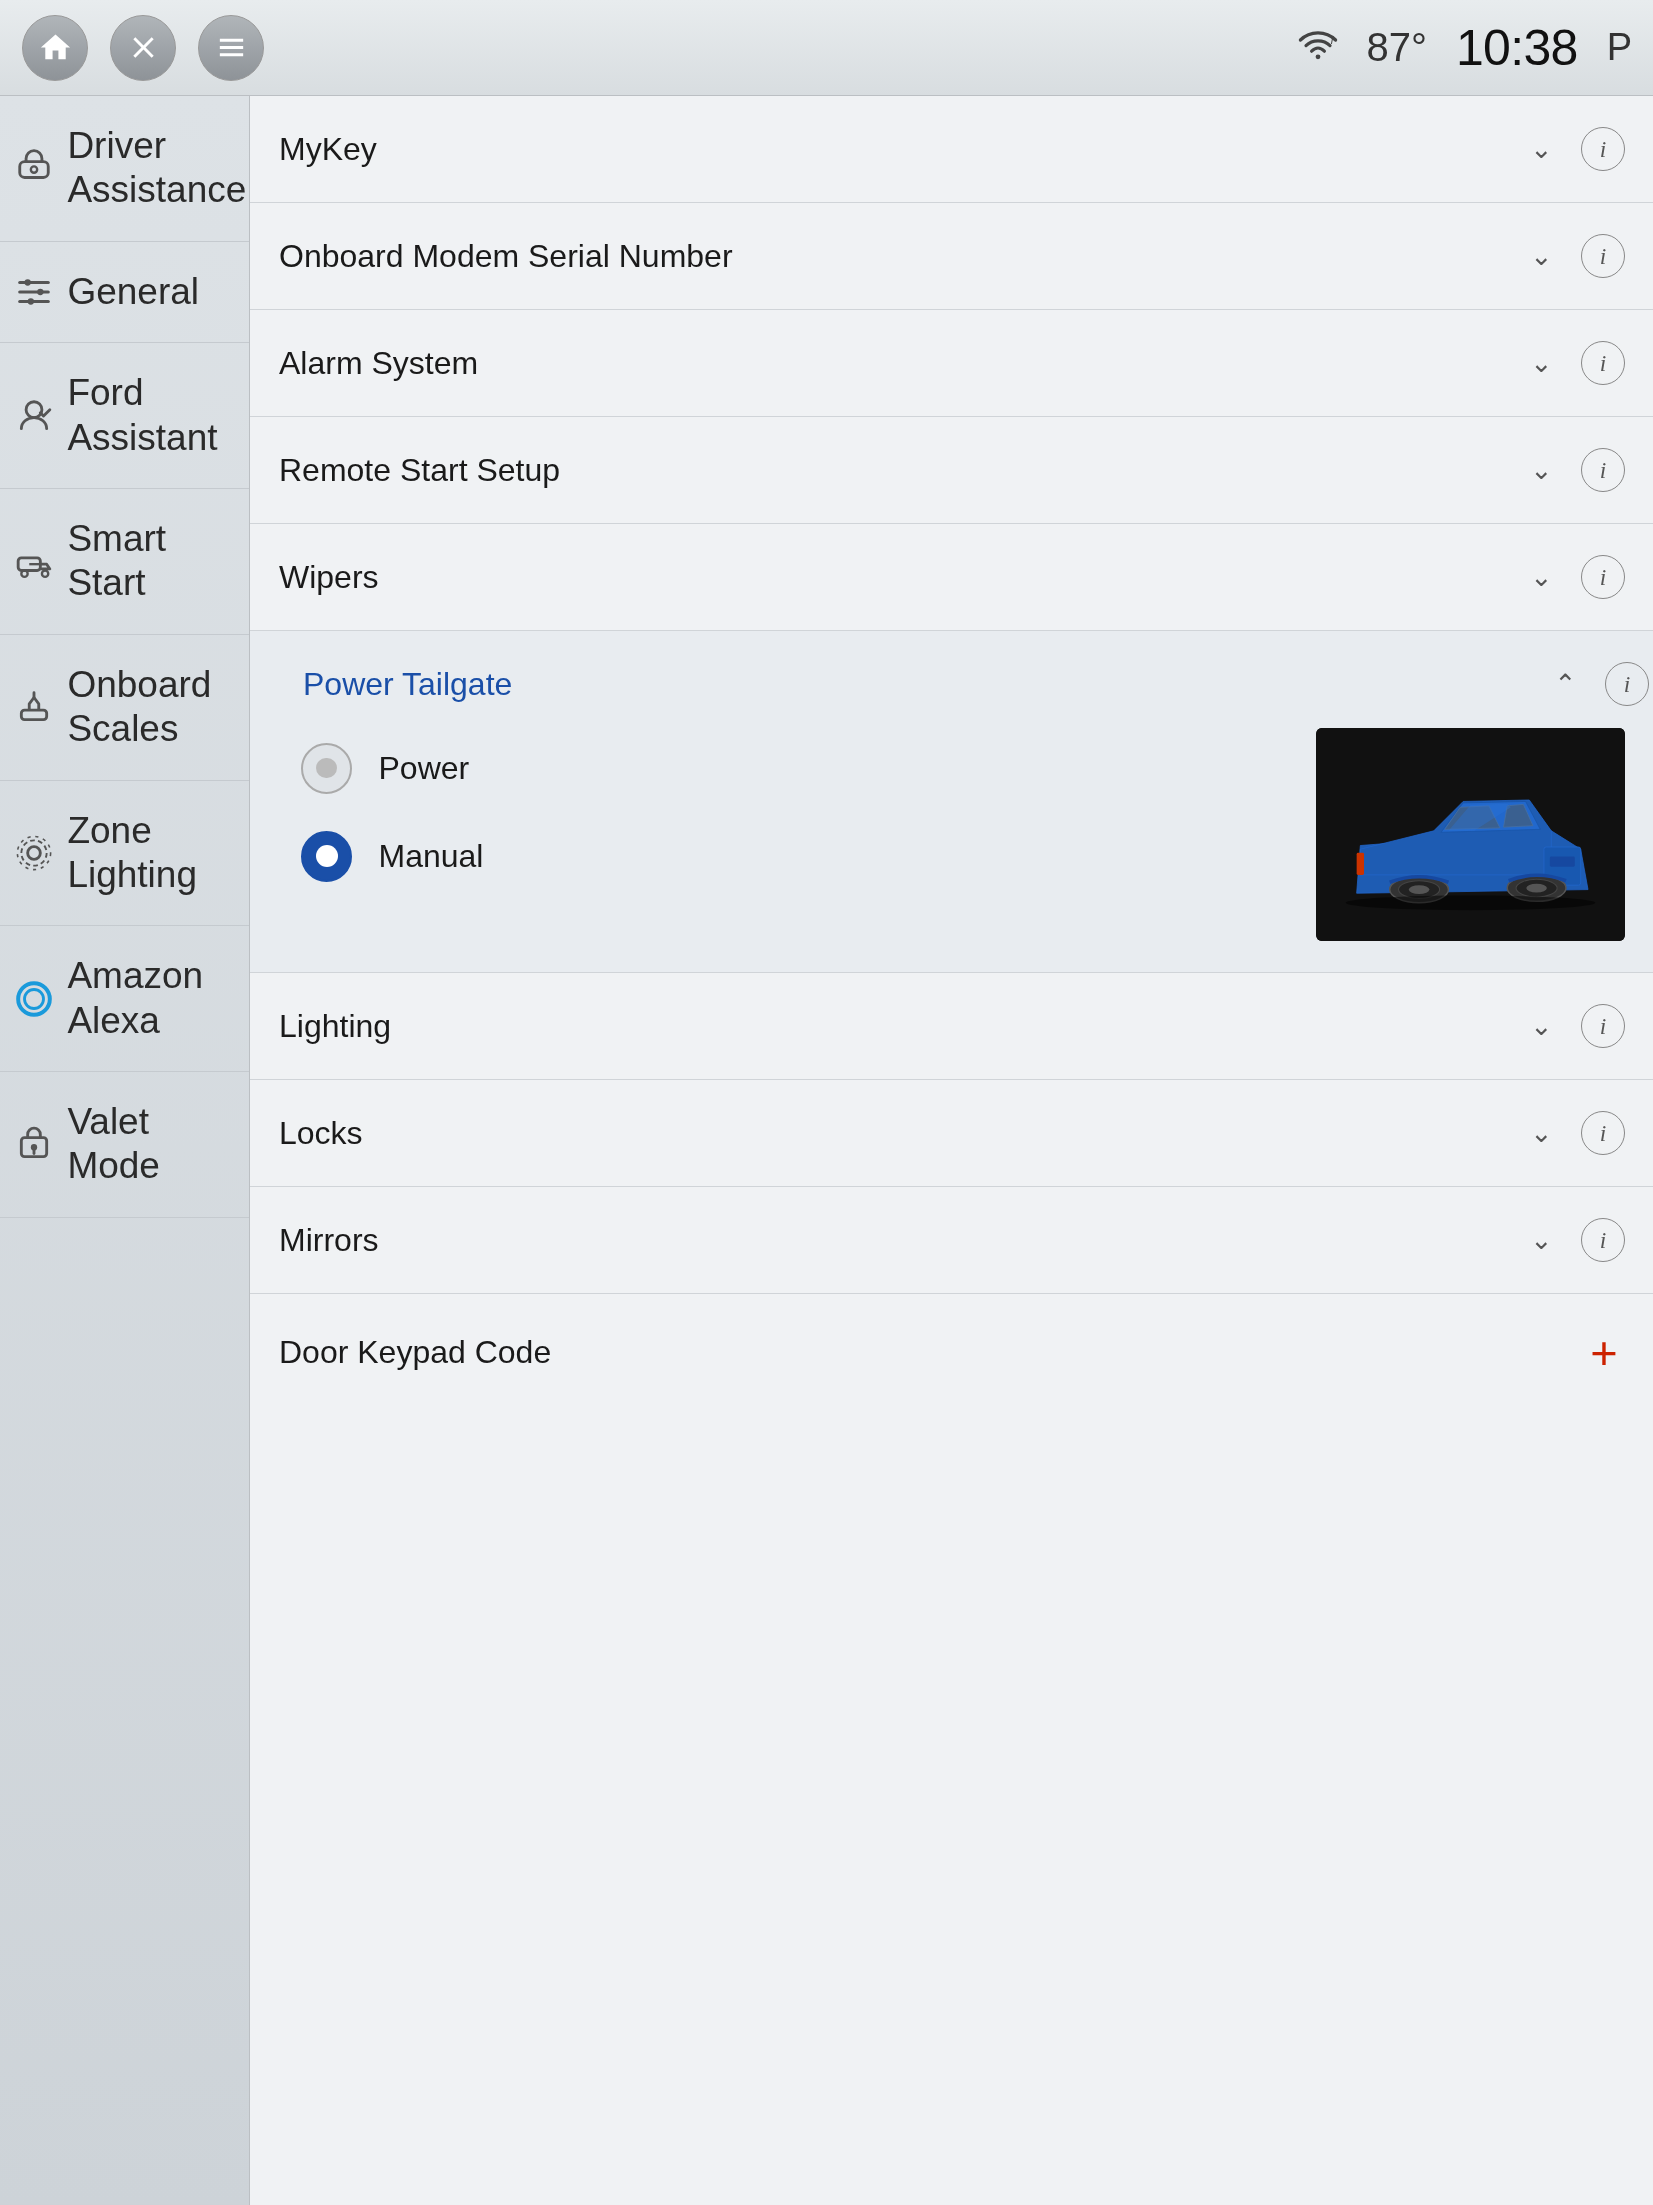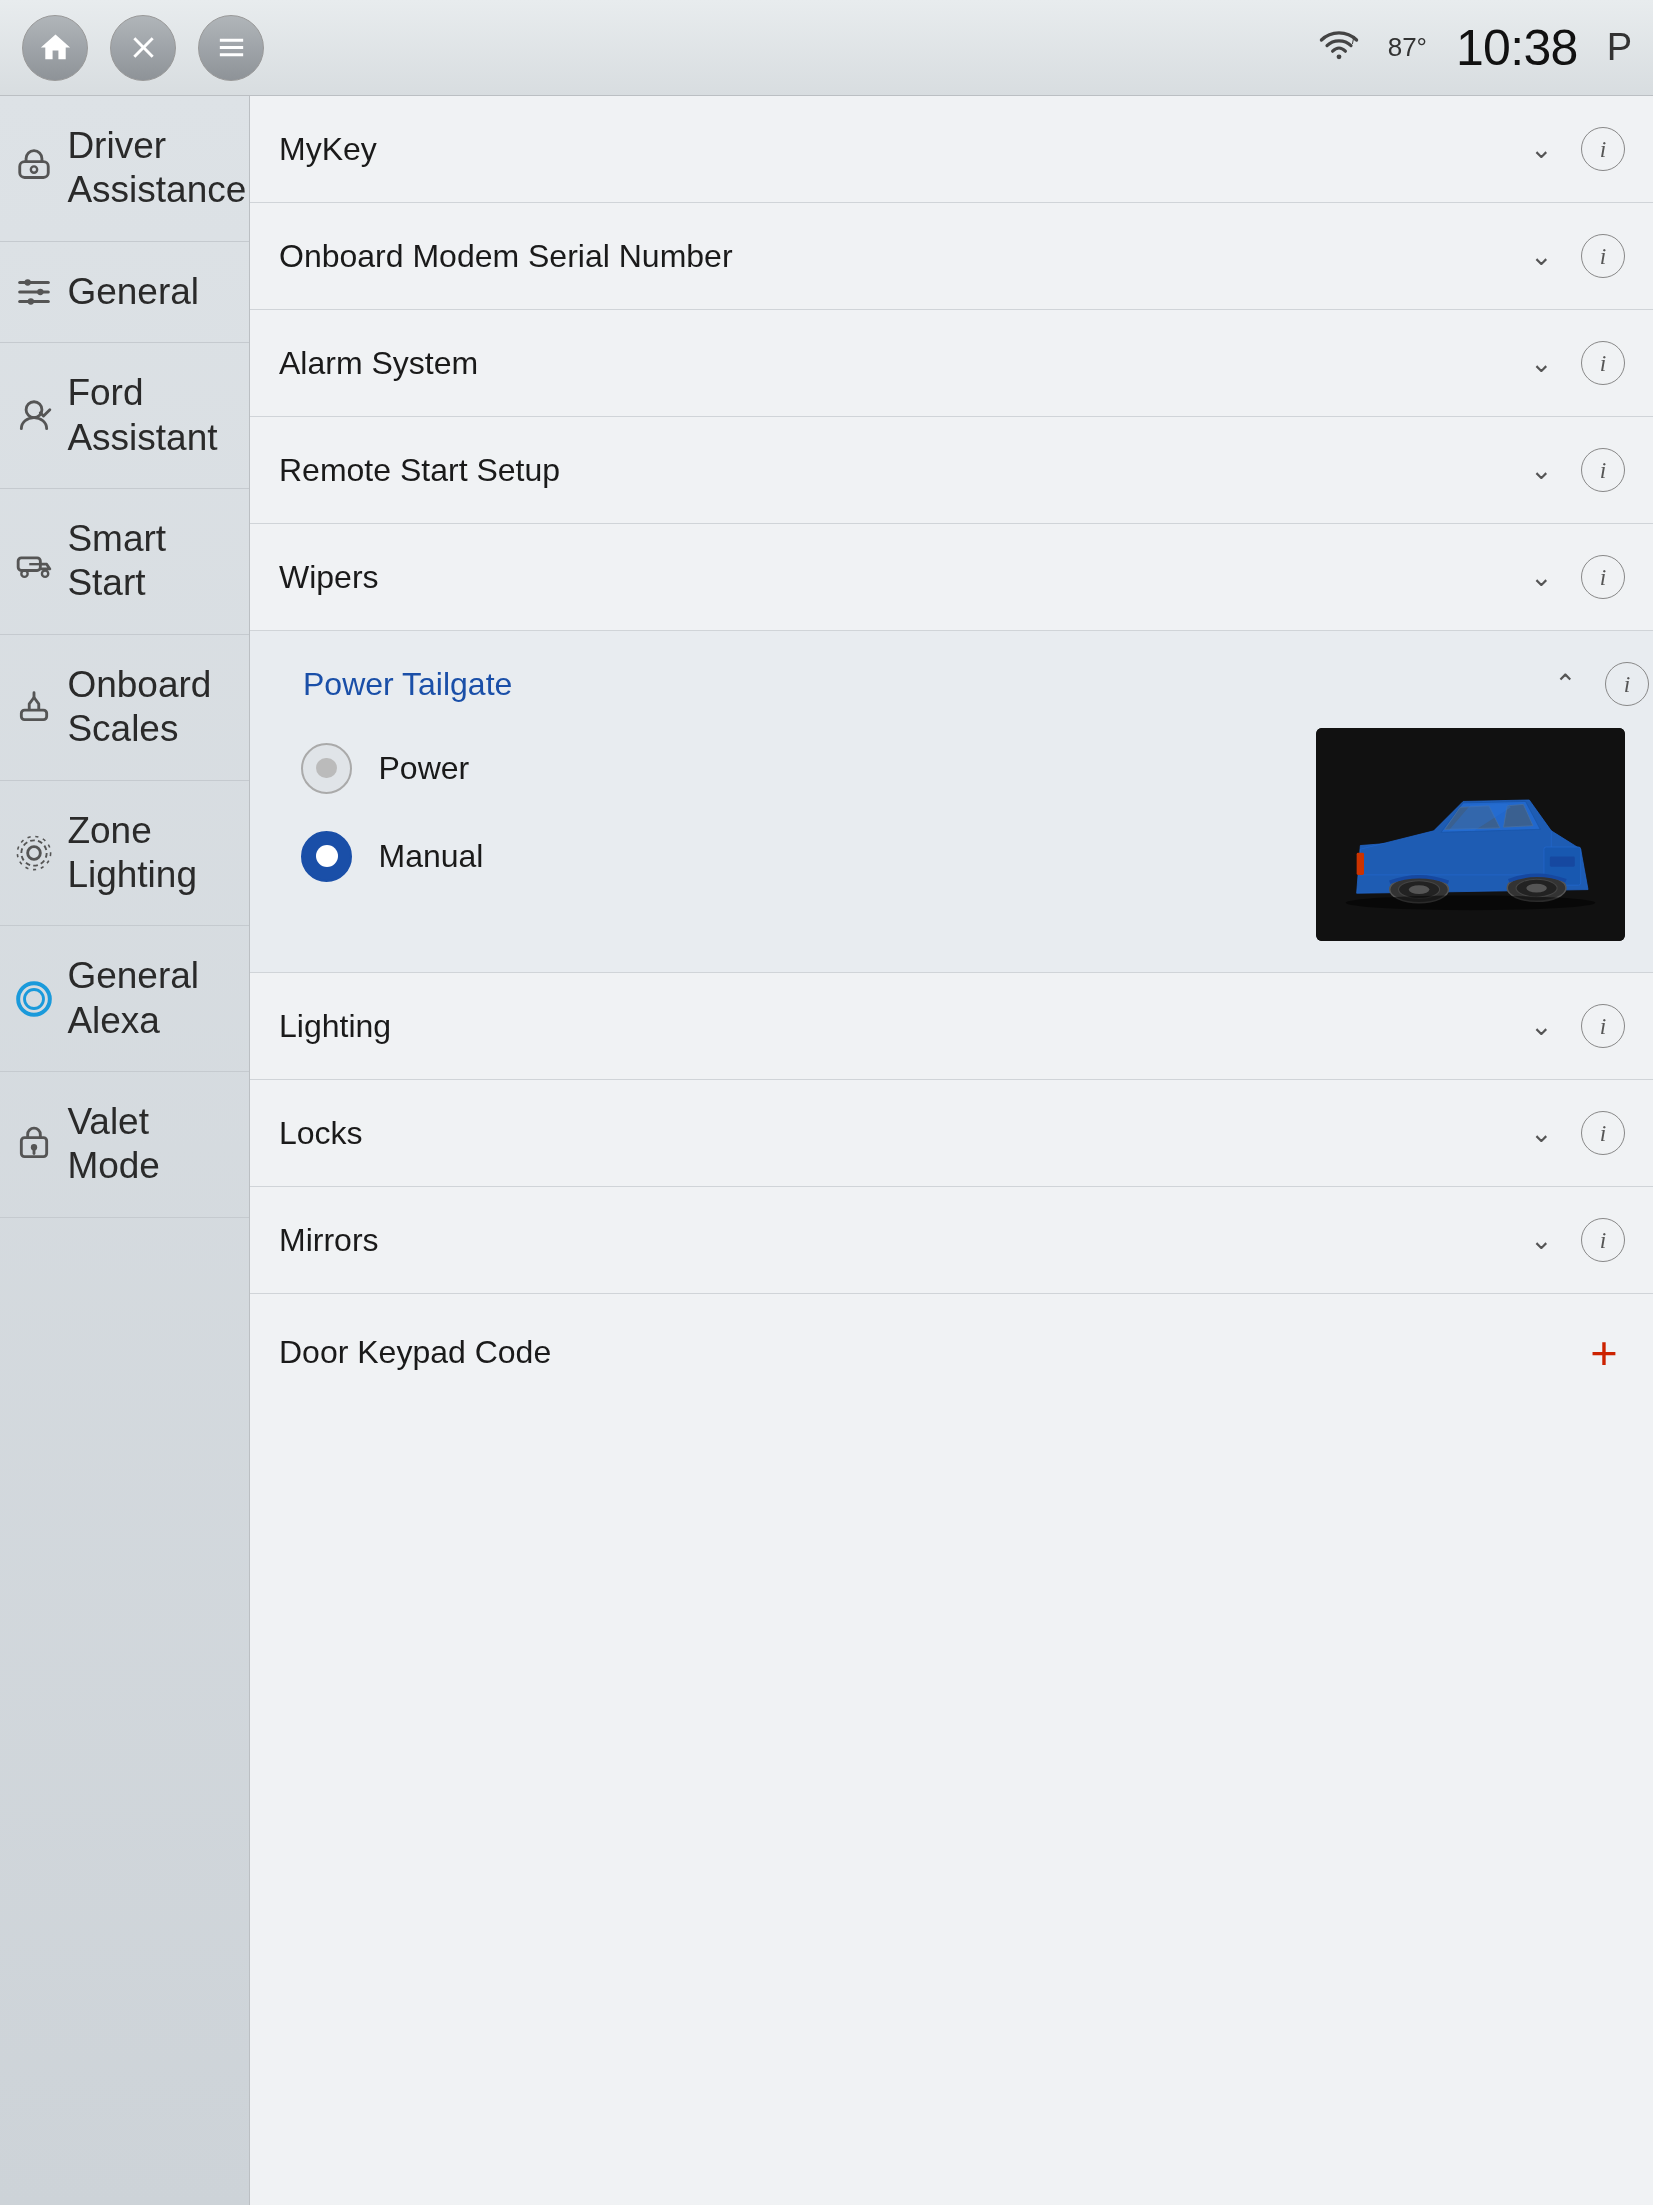--- a/index.html
+++ b/index.html
@@ -66,21 +66,21 @@
     }
 
     .time-display {
       font-size: 50px;
       font-weight: 500;
       color: #111;
       letter-spacing: -0.7px;
     }
 
     .temp-display {
-      font-size: 26px;
+      font-size: 40px;
       color: #333;
     }
 
     .p-badge {
       font-size: 38px;
       color: #333;
       font-weight: 500;
     }
 
     
@@ -417,21 +417,21 @@
       <span class="item-label">Zone Lighting</span>
     </div>
 
     <div class="sidebar-item">
       <div class="sidebar-icon">
         <svg width="38" height="38" viewBox="0 0 24 24">
           <circle cx="12" cy="12" r="10" fill="none" stroke="#1a9adb" stroke-width="2.5"></circle>
           <circle cx="12" cy="12" r="6" fill="none" stroke="#1a9adb" stroke-width="1.8"></circle>
         </svg>
       </div>
-      <span class="item-label">General Alexa</span>
+      <span class="item-label">Amazon Alexa</span>
     </div>
 
     <div class="sidebar-item">
       <div class="sidebar-icon">
         <svg width="38" height="38" viewBox="0 0 24 24" fill="none">
           <rect x="4" y="8" width="16" height="12" rx="2" stroke="#555" stroke-width="1.8" fill="none"></rect>
           <path d="M8 8V6a4 4 0 018 0v2" stroke="#555" stroke-width="1.8" fill="none"></path>
           <circle cx="12" cy="14" r="2" fill="#555"></circle>
           <line x1="12" y1="16" x2="12" y2="18" stroke="#555" stroke-width="1.8" stroke-linecap="round"></line>
         </svg>

